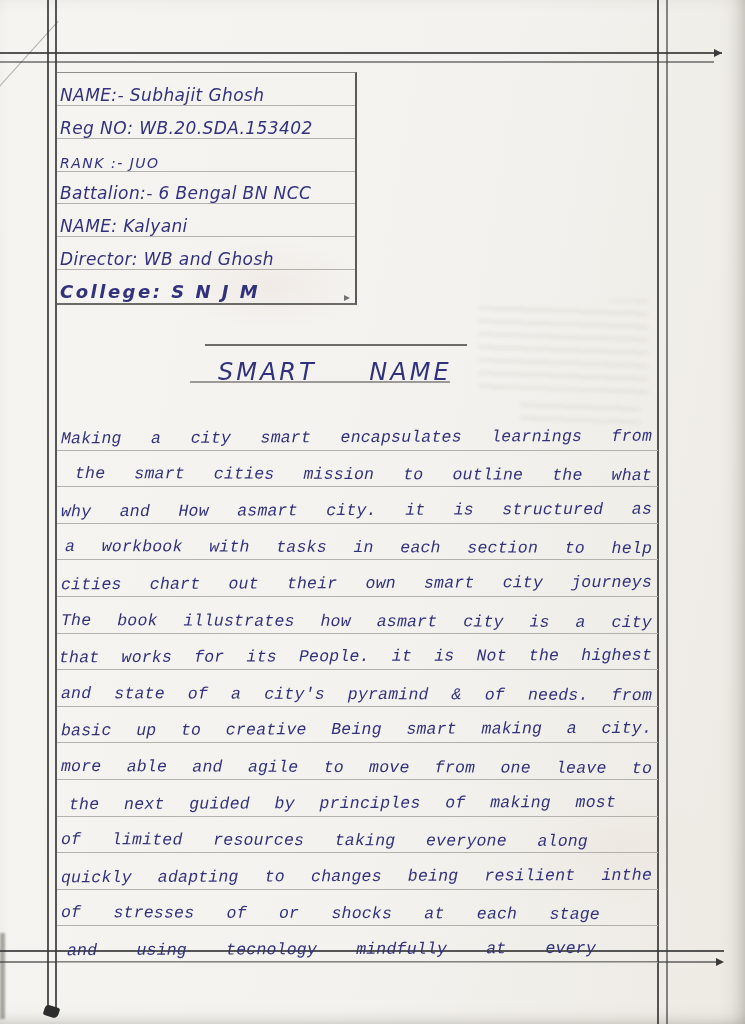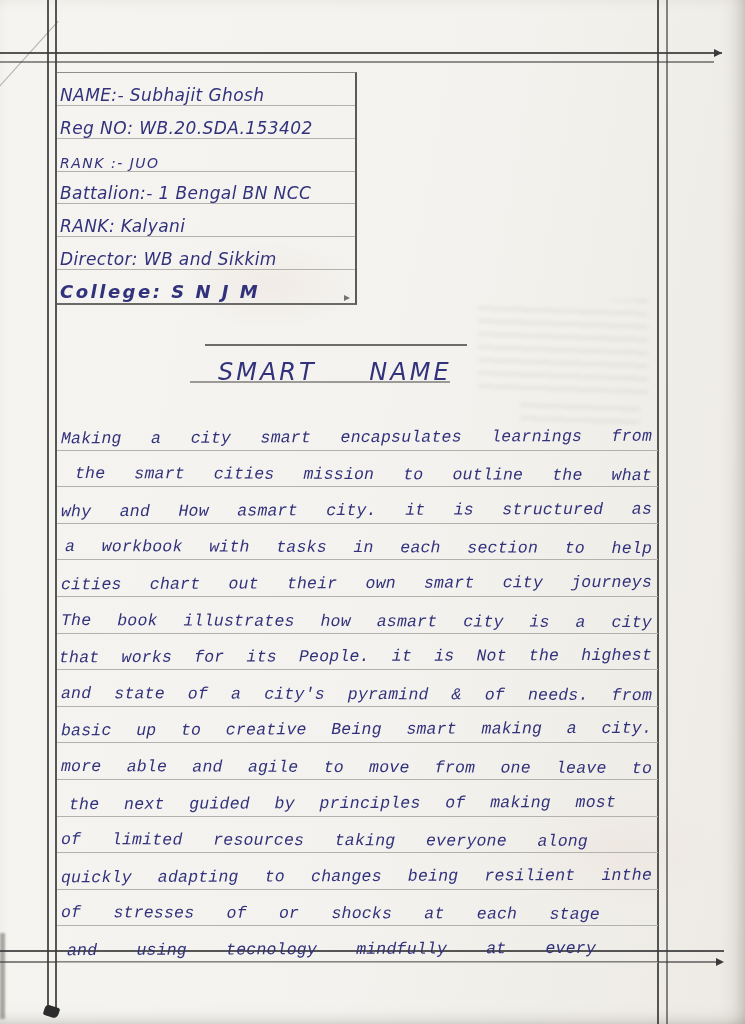--- a/index.html
+++ b/index.html
@@ -115,27 +115,27 @@
   <div class="hrow">
         <span>NAME:- Subhajit Ghosh</span>
       </div>
       <div class="hrow">
         <span>Reg NO: WB.20.SDA.153402</span>
       </div>
       <div class="hrow">
         <span>RANK :- JUO</span>
       </div>
       <div class="hrow">
-        <span>Battalion:- 1 Bengal BN NCC</span>
+        <span>Battalion:- 6 Bengal BN NCC</span>
       </div>
       <div class="hrow">
-        <span>RANK: Kalyani</span>
+        <span>NAME: Kalyani</span>
       </div>
       <div class="hrow">
-        <span>Director: WB and Sikkim</span>
+        <span>Director: WB and Ghosh</span>
       </div>
       <div class="hrow">
         <span>College: S N J M</span>
       </div>
     </div>
 
   <div class="title-block">
     <div class="title-topline"></div>
     <div class="title-text">SMART NAME</div>
     <div class="title-underline"></div>

